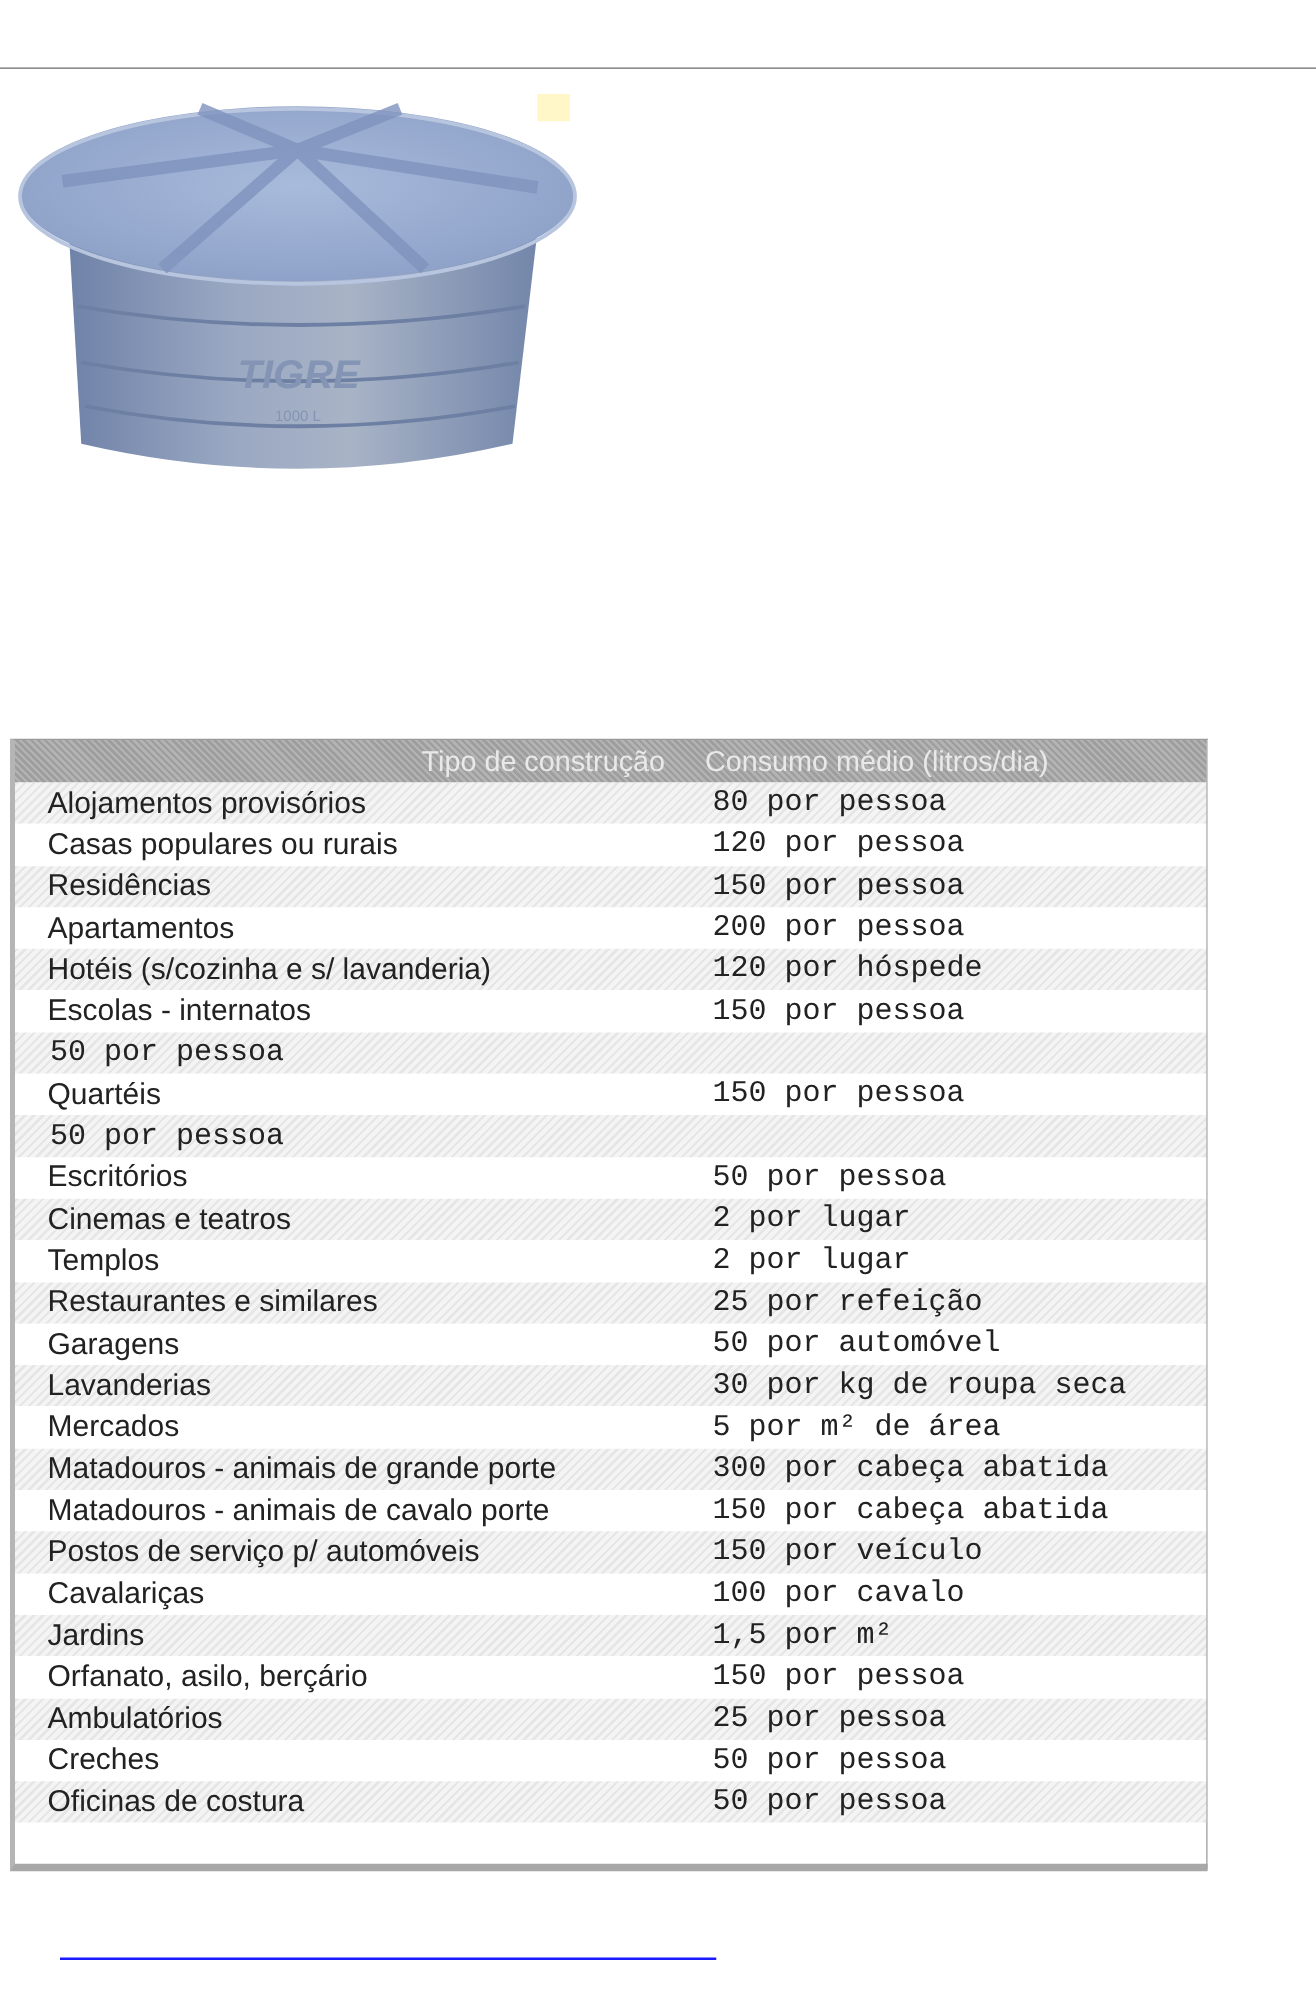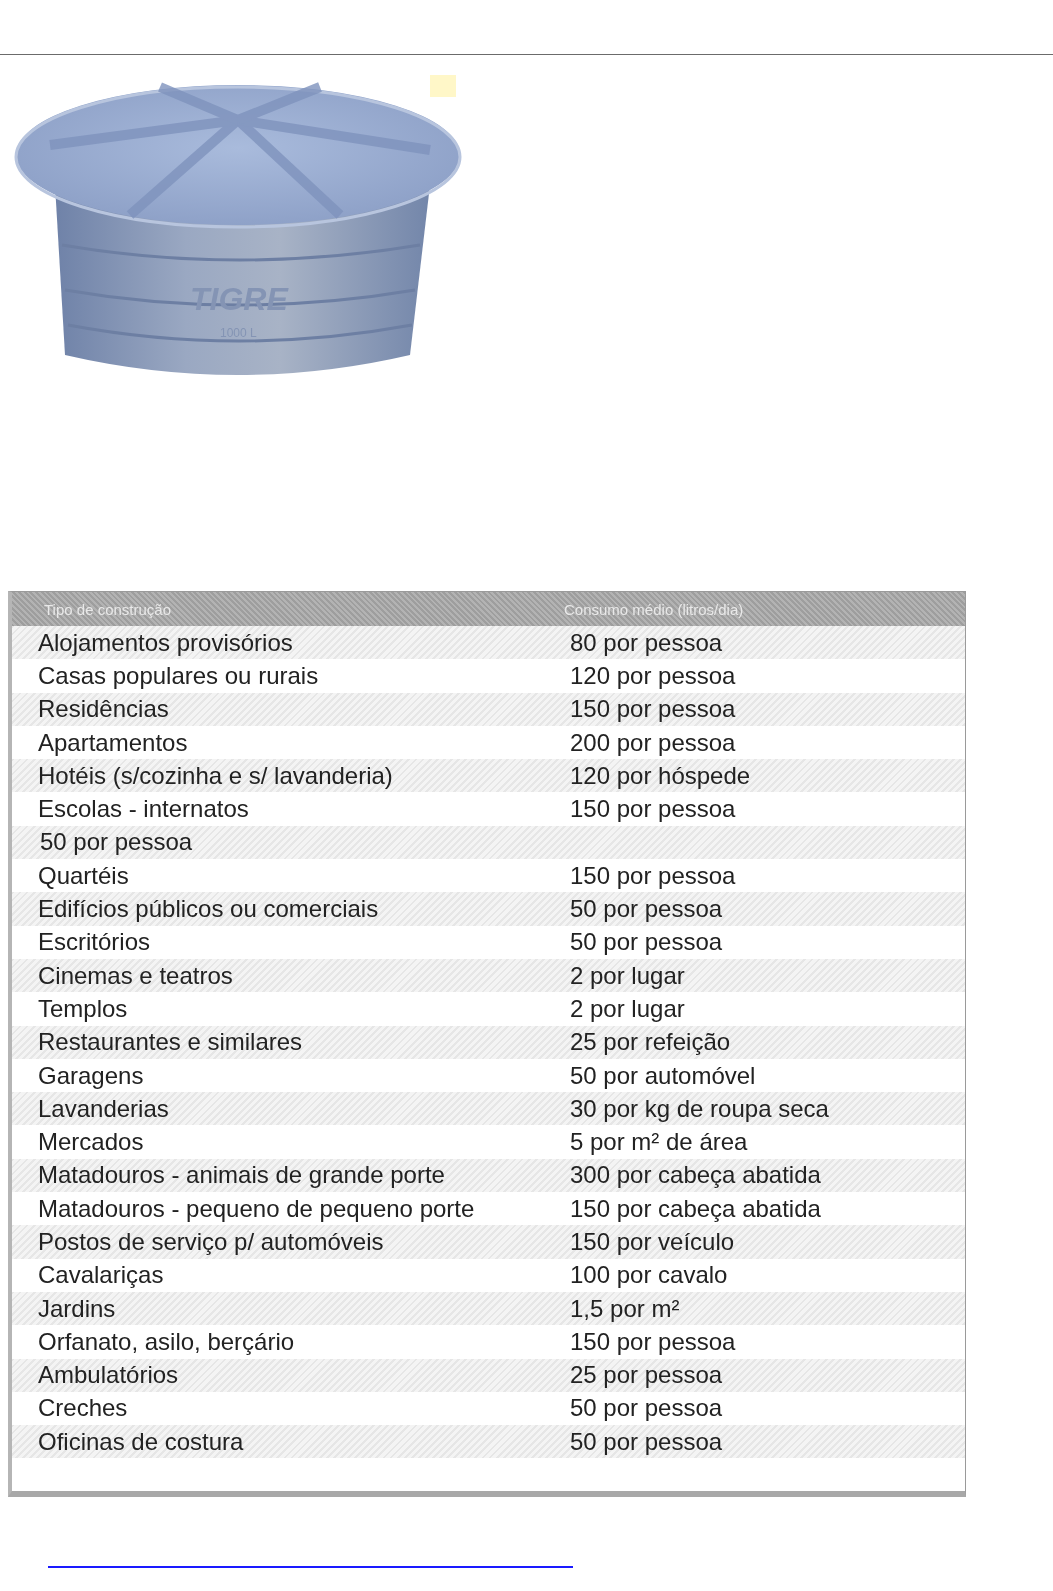--- a/index.html
+++ b/index.html
@@ -11,29 +11,29 @@
   .tank { position: absolute; left: 10px; top: 75px; width: 455px; height: 305px; text-align: right; }
   .tank svg { width: 100%; height: 100%; display: block; }
 
   
   .table-wrap { position: absolute; left: 8px; top: 591px; width: 958px; height: 906px;
                 border: 1px solid #9a9a9a; border-bottom: 6px solid #a8a8a8;
                 border-left: 4px solid #b5b5b5; box-sizing: border-box;
                 background: #ffffff; }
   .table-head { height: 34px; display: flex; align-items: center;
                 background: repeating-linear-gradient(45deg,#9e9e9e 0 2px,#b3b3b3 2px 4px);
-                color: #e9e9e9; font-size: 15px; }
+                color: #e9e9e9; font-size: 23px; text-align: right; }
   .table-head .c1 { width: 520px; padding-left: 32px; box-sizing: border-box; }
   .table-head .c2 { padding-left: 32px; }
   .rows { display: block; }
   .row { height: 33.3px; display: flex; align-items: center; font-size: 24px; color: #222; gap: 10px; }
   .row:nth-child(odd) { background: repeating-linear-gradient(135deg,#e6e6e6 0 2px,#f4f4f4 2px 5px); }
   .row:nth-child(even) { background: #ffffff; }
   .row .c1 { width: 520px; padding-left: 26px; box-sizing: border-box; white-space: nowrap; }
-  .row .c2 { padding-left: 28px; white-space: nowrap; }
+  .row .c2 { padding-left: 28px; white-space: nowrap; font-family: Liberation Mono, monospace; }
 
   .bottom-link-rule { position: absolute; left: 48px; top: 1566px; width: 525px; height: 2px; background: #1a1aff; }
 </style>
 </head>
 <body>
 
 <div class="top-rule"></div>
 
 <div class="tank">
   <svg viewBox="0 0 455 305">
@@ -100,21 +100,20 @@
         <div class="c2">150 por pessoa</div>
       </div>
     <div class="row">
         <div class="c2">50 por pessoa</div>
       </div>
     <div class="row">
         <div class="c1">Quartéis</div>
         <div class="c2">150 por pessoa</div>
       </div>
     <div class="row">
-        <div class="c1">Edifícios públicos ou comerciais</div>
         <div class="c2">50 por pessoa</div>
       </div>
     <div class="row">
         <div class="c1">Escritórios</div>
         <div class="c2">50 por pessoa</div>
       </div>
     <div class="row">
         <div class="c1">Cinemas e teatros</div>
         <div class="c2">2 por lugar</div>
       </div>
@@ -136,21 +135,21 @@
       </div>
     <div class="row">
         <div class="c1">Mercados</div>
         <div class="c2">5 por m² de área</div>
       </div>
     <div class="row">
         <div class="c1">Matadouros - animais de grande porte</div>
         <div class="c2">300 por cabeça abatida</div>
       </div>
     <div class="row">
-        <div class="c1">Matadouros - pequeno de pequeno porte</div>
+        <div class="c1">Matadouros - animais de cavalo porte</div>
         <div class="c2">150 por cabeça abatida</div>
       </div>
     <div class="row">
         <div class="c1">Postos de serviço p/ automóveis</div>
         <div class="c2">150 por veículo</div>
       </div>
     <div class="row">
         <div class="c1">Cavalariças</div>
         <div class="c2">100 por cavalo</div>
       </div>

